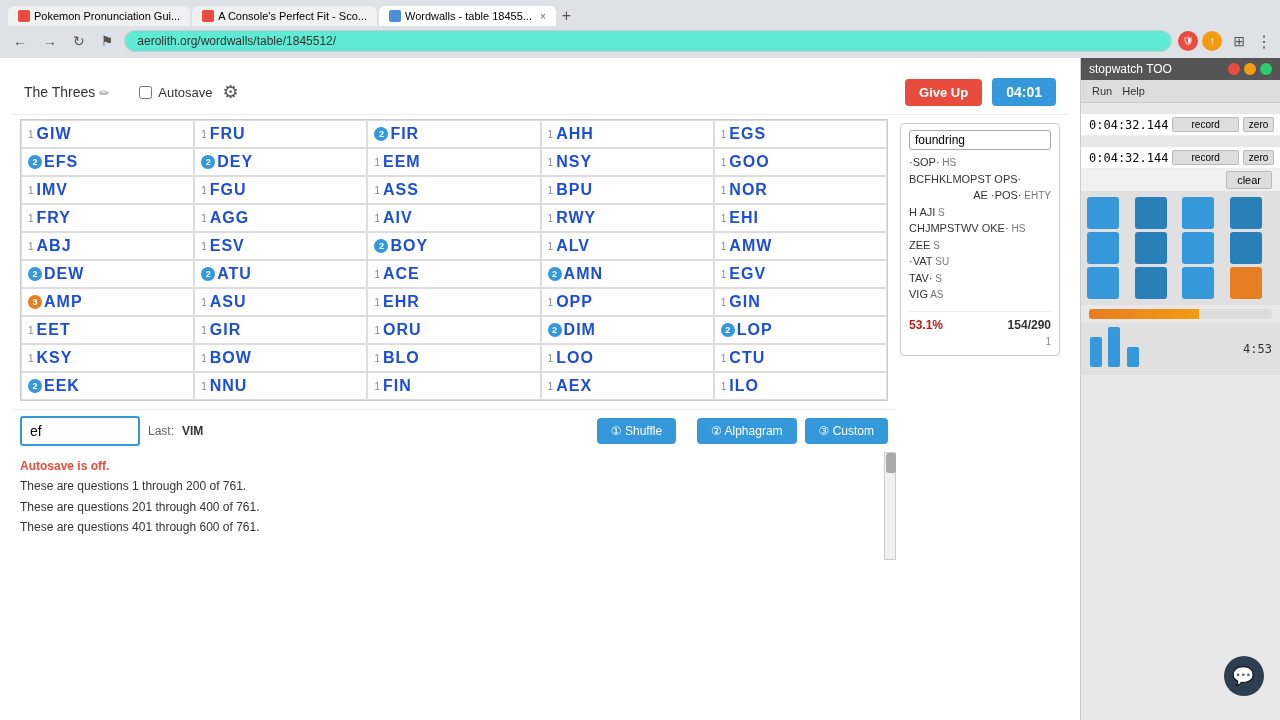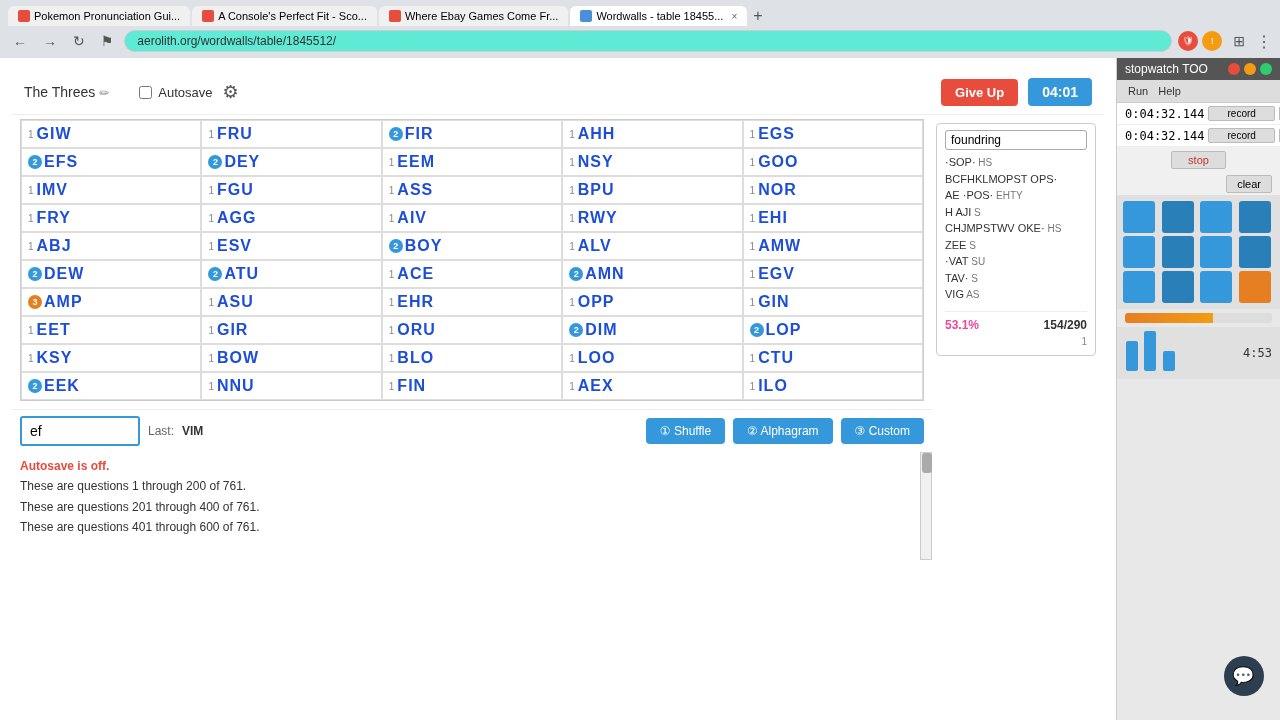--- a/index.html
+++ b/index.html
@@ -50,46 +50,46 @@
     .num-badge.blue { background: #3498db; }
     .num-badge.orange { background: #e67e22; }
     .num-plain { font-size: 10px; color: #888; margin-right: 3px; }
     .word-text { font-weight: bold; font-size: 16px; color: #1d4ed8; letter-spacing: 1px; }
     
     
     .lexicon-box { width: 160px; background: #fff; border: 1px solid #ccc; border-radius: 4px; margin: 8px 8px 0 0; padding: 6px 8px; font-size: 11px; line-height: 1.5; }
     .lexicon-input { width: 100%; border: 1px solid #aaa; border-radius: 3px; padding: 2px 5px; font-size: 12px; margin-bottom: 4px; }
     .lexicon-content { font-size: 11px; line-height: 1.6; color: #333; }
     .progress-row { display: flex; justify-content: space-between; align-items: center; margin-top: 8px; padding-top: 4px; border-top: 1px solid #eee; font-size: 12px; }
-    .progress-pct { color: #ec4899; font-weight: bold; }
+    .progress-pct { color: #b91c1c; font-weight: bold; }
     .progress-count { color: #333; font-weight: bold; }
     .progress-num { font-size: 10px; color: #888; text-align: right; }
 
     
     .bottom-controls { display: flex; align-items: center; padding: 6px 8px; gap: 8px; border-top: 1px solid #eee; margin-top: 4px; }
     .answer-input { border: 2px solid #3498db; border-radius: 3px; padding: 5px 8px; font-size: 14px; width: 120px; }
     .last-label { font-size: 12px; color: #666; }
     .last-value { font-size: 12px; color: #333; font-weight: bold; }
     .btn-shuffle { background: #3498db; color: #fff; border: none; padding: 6px 14px; border-radius: 4px; font-size: 12px; cursor: pointer; }
-    .btn-alphagram { background: #3498db; color: #fff; border: none; padding: 6px 14px; border-radius: 4px; font-size: 12px; cursor: pointer; }
+    .btn-alphagram { background: #3498db; color: #fff; border: none; padding: 6px 14px; border-radius: 4px; font-size: 12px; cursor: pointer; margin-left: 13px; }
     .btn-custom { background: #3498db; color: #fff; border: none; padding: 6px 14px; border-radius: 4px; font-size: 12px; cursor: pointer; }
 
     
     .info-area { padding: 4px 8px 4px 8px; font-size: 12px; color: #333; line-height: 1.7; position: relative; }
     .autosave-off { color: #e74c3c; font-weight: bold; font-size: 12px; }
     .info-scroll { overflow: hidden; height: 80px; }
     .scroll-track { position: absolute; right: 0; top: 0; bottom: 0; width: 12px; background: #f0f0f0; border: 1px solid #ccc; }
     .scroll-thumb { width: 10px; height: 20px; background: #aaa; border-radius: 3px; margin: 0 1px; position: relative; top: 0; }
 
     
-    .stopwatch-panel { width: 164px; background: #e8e8e8; border-left: 1px solid #ccc; display: flex; flex-direction: column; flex-shrink: 0; }
+    .stopwatch-panel { width: 200px; background: #e8e8e8; border-left: 1px solid #ccc; display: flex; flex-direction: column; flex-shrink: 0; }
     .stopwatch-title { background: #555; color: #fff; padding: 4px 8px; font-size: 12px; display: flex; align-items: center; justify-content: space-between; }
     .stopwatch-controls { padding: 4px 8px; display: flex; gap: 4px; font-size: 11px; border-bottom: 1px solid #ccc; background: #ddd; }
     .sw-ctrl-btn { background: none; border: none; cursor: pointer; font-size: 11px; color: #333; padding: 1px 3px; }
-    .sw-row { display: flex; align-items: center; padding: 3px 8px; gap: 4px; font-size: 12px; font-family: monospace; background: #fff; border-bottom: 1px solid #eee; }
+    .sw-row { display: flex; align-items: center; padding: 3px 8px; gap: 4px; font-size: 12px; font-family: monospace; background: #fff; border-bottom: 1px solid #eee; margin-top: 11px; }
     .sw-time { flex: 1; font-size: 12px; }
     .sw-record-btn { font-size: 10px; background: #ddd; border: 1px solid #bbb; border-radius: 2px; padding: 1px 18px; cursor: pointer; }
     .sw-zero-btn { font-size: 10px; background: #ddd; border: 1px solid #bbb; border-radius: 2px; padding: 1px 5px; cursor: pointer; }
     .sw-stop-row { display: flex; justify-content: center; padding: 4px; background: #f0f0f0; }
     .sw-stop-btn { background: #ddd; border: 1px solid #bbb; padding: 2px 16px; font-size: 11px; cursor: pointer; border-radius: 2px; color: #c0392b; }
     .sw-clear-row { display: flex; justify-content: flex-end; padding: 2px 8px; background: #f0f0f0; }
     .sw-clear-btn { background: #ddd; border: 1px solid #bbb; padding: 2px 10px; font-size: 11px; cursor: pointer; border-radius: 2px; }
     .sw-thumb-grid { display: grid; grid-template-columns: repeat(4, 1fr); gap: 3px; padding: 6px; background: #e0e0e0; }
     .sw-thumb { width: 32px; height: 32px; background: #3498db; border-radius: 3px; }
     .sw-thumb.orange { background: #e67e22; }
@@ -114,24 +114,20 @@
 <div class="browser-chrome">
   <div class="browser-tabs">
     <div class="browser-tab">
       <div class="tab-favicon pokemon"></div>
       <span>Pokemon Pronunciation Gui...</span>
     </div>
     <div class="browser-tab">
       <div class="tab-favicon youtube"></div>
       <span>A Console's Perfect Fit - Sco...</span>
     </div>
-    <div class="browser-tab">
-      <div class="tab-favicon youtube"></div>
-      <span>Where Ebay Games Come Fr...</span>
-    </div>
     <div class="browser-tab active">
       <div class="tab-favicon wordwalls"></div>
       <span>Wordwalls - table 18455...</span>
       <span class="tab-close">×</span>
     </div>
     <button class="tab-new">+</button>
   </div>
   <div class="browser-nav">
     <button class="nav-btn">←</button>
     <button class="nav-btn">→</button>
@@ -396,21 +392,21 @@
         </div>
 
       </div>
 
       <div style="display:flex; flex-direction:column; margin-left:4px;">
         <div class="lexicon-box">
           <input class="lexicon-input" type="text" id="lexicon-input" value="foundring" style="">
           <div class="lexicon-content" id="lexicon-content">
               <div style="font-size: 11px; line-height: 1.5;">·SOP·<span style="font-size:10px;color:#777"> HS</span></div>
               <div style="font-size: 11px; line-height: 1.5;">BCFHKLMOPST OPS·</div>
-              <div style="font-size: 11px; line-height: 1.5;">AE ·POS·<span style="font-size:10px;color:#777"> EHTY</span></div>
+              <div style="font-size: 11px; line-height: 1.5; text-align: right;">AE ·POS·<span style="font-size:10px;color:#777"> EHTY</span></div>
               <div style="font-size: 11px; line-height: 1.5;">H AJI<span style="font-size:10px;color:#777"> S</span></div>
               <div style="font-size: 11px; line-height: 1.5;">CHJMPSTWV OKE·<span style="font-size:10px;color:#777"> HS</span></div>
               <div style="font-size: 11px; line-height: 1.5;">ZEE<span style="font-size:10px;color:#777"> S</span></div>
               <div style="font-size: 11px; line-height: 1.5;">·VAT<span style="font-size:10px;color:#777"> SU</span></div>
               <div style="font-size: 11px; line-height: 1.5;">TAV·<span style="font-size:10px;color:#777"> S</span></div>
               <div style="font-size: 11px; line-height: 1.5;">VIG<span style="font-size:10px;color:#777"> AS</span></div>
             </div>
           <div class="progress-row">
             <span class="progress-pct">53.1%</span>
             <span class="progress-count">154/290</span>
@@ -437,23 +433,20 @@
     <div class="sw-row">
       <span class="sw-time">0:04:32.144</span>
       <button class="sw-record-btn">record</button>
       <button class="sw-zero-btn">zero</button>
     </div>
     <div class="sw-row">
       <span class="sw-time">0:04:32.144</span>
       <button class="sw-record-btn">record</button>
       <button class="sw-zero-btn">zero</button>
     </div>
-    <div class="sw-stop-row">
-      <button class="sw-stop-btn">stop</button>
-    </div>
     <div class="sw-clear-row">
       <button class="sw-clear-btn">clear</button>
     </div>
 
     <div class="sw-thumb-grid">
       <div class="sw-thumb"></div>
       <div class="sw-thumb darker"></div>
       <div class="sw-thumb"></div>
       <div class="sw-thumb darker"></div>
       <div class="sw-thumb"></div>

